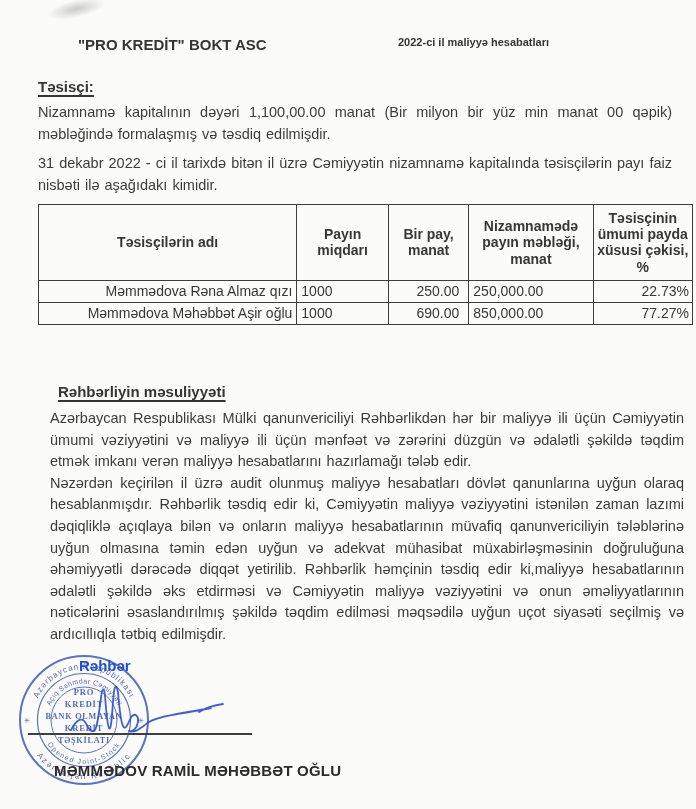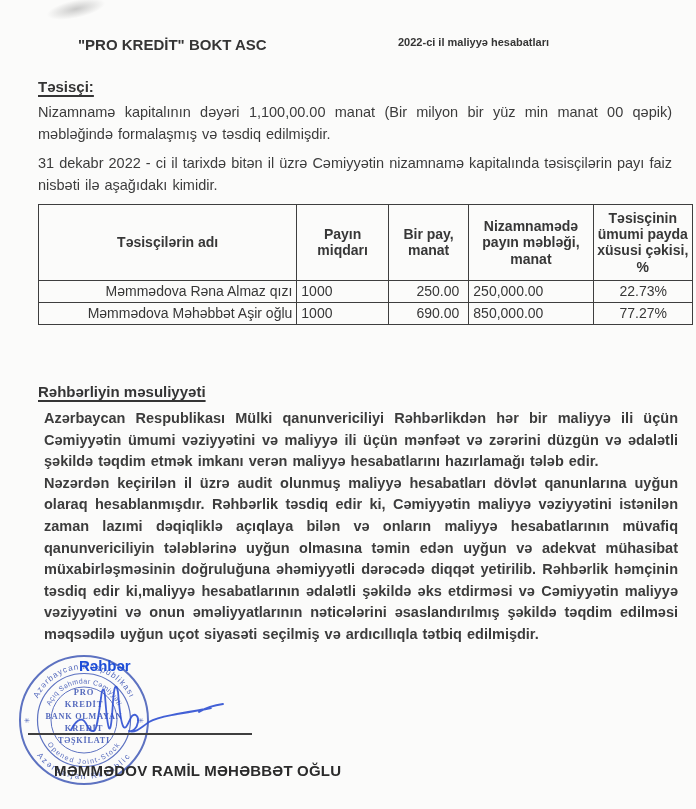--- a/index.html
+++ b/index.html
@@ -14,49 +14,49 @@
     background:radial-gradient(ellipse at center, rgba(110,110,110,.35), rgba(110,110,110,0) 70%);
     transform:rotate(-12deg);
   }
   .hdr-left{left:78px;top:36px;font-size:15px;font-weight:bold;color:#353535;}
   .hdr-right{left:398px;top:36px;font-size:11px;font-weight:bold;color:#353535;}
   .sec-heading{
     left:38px;font-size:15px;font-weight:bold;color:#353535;
     text-decoration:underline;text-decoration-thickness:1.5px;text-underline-offset:3px;
   }
   .h1{top:78px;}
-  .h2{top:383px;}
+  .h2{top:383px;margin-left:20px;}
   .para{
     left:38px;width:634px;font-size:14.5px;line-height:21.6px;
     text-align:justify;color:#3c3c3c;word-spacing:1px;
   }
   .p1{top:102px;}
   .p2{top:153px;}
-  .bodyblock{left:44px;top:408px;width:634px;font-weight:bold;}
+  .bodyblock{left:50px;top:408px;width:634px;}
   .bodyblock p{margin:0;font-size:14.5px;line-height:21.6px;text-align:justify;color:#3c3c3c;word-spacing:1px;}
 
   table.founders{
     position:absolute;left:38px;top:204px;width:655px;
     border-collapse:collapse;table-layout:fixed;
     font-size:14px;color:#373737;
   }
   table.founders th, table.founders td{
     border:1.6px solid #3e3e3e;overflow:hidden;
   }
   table.founders th{
     font-weight:bold;text-align:center;vertical-align:middle;
     line-height:16.2px;padding:5px 2px;
   }
   table.founders td{
     height:21px;padding:0 4px;line-height:20px;vertical-align:middle;white-space:nowrap;
   }
   .td-name{text-align:right;padding-left:7px !important;}
   .td-center{}
   .td-right{text-align:right;padding-right:9px !important;}
-  .td-pct{text-align:center;padding-right:3px !important;}
+  .td-pct{text-align:right;padding-right:3px !important;}
   .total-row td{font-weight:bold;}
 
   .rehber{left:47px;top:657px;font-size:15px;font-weight:bold;color:#1d4ed8;z-index:5;margin-left:32px;}
   .sig-line{left:28px;top:733px;width:224px;height:2px;background:#3f3f3f;z-index:2;}
   .sig-name{left:54px;top:762px;font-size:15px;font-weight:bold;letter-spacing:.2px;color:#2b2b2b;z-index:5;}
   .stamp-svg{left:14px;top:646px;z-index:1;}
   .signature-svg{left:55px;top:670px;z-index:4;}
 </style>
 </head>
 <body>

